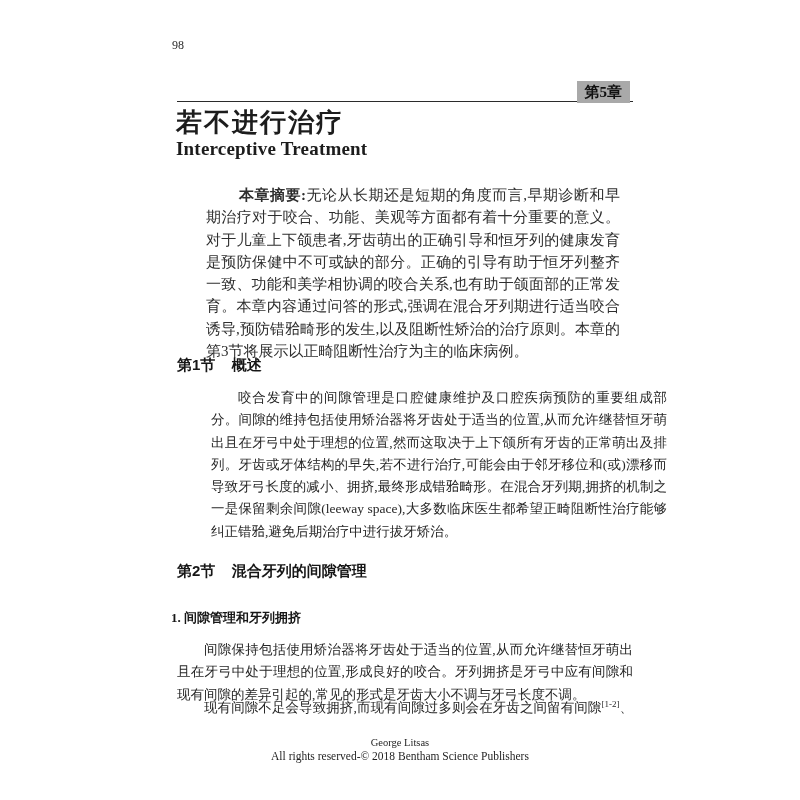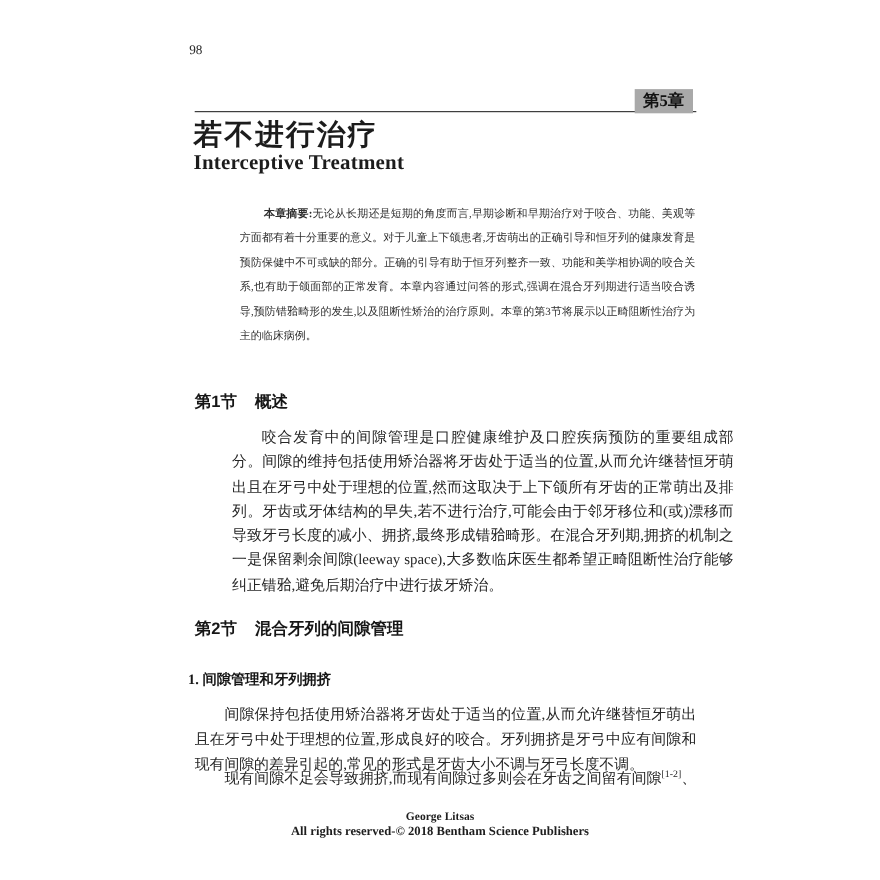--- a/index.html
+++ b/index.html
@@ -31,24 +31,23 @@
     position: absolute; left: 176px; top: 105px;
     font-size: 26px; font-weight: 700; letter-spacing: 2px;
   }
   .title-en {
     position: absolute; left: 176px; top: 138px;
     font-size: 19px; font-weight: 700; letter-spacing: 0.2px;
   }
   .abstract {
     position: absolute; left: 206px; top: 184px;
     width: 414px;
-    font-size: 10px; line-height: 22.3px;
+    font-size: 15px; line-height: 22.3px;
     text-align: justify; text-indent: 2.2em;
     color: #2e2e2e;
-    margin-left: 12px;
   }
   .abstract .lead { font-weight: 700; }
   .section-heading {
     position: absolute; left: 177px;
     font-family: "Liberation Sans", sans-serif;
     font-weight: 700; font-size: 15px;
     color: #161616;
   }
   .section-heading .sec-num { margin-right: 1.1em; }
   .sec-1 { top: 356px; }
@@ -65,21 +64,21 @@
     text-align: justify; text-indent: 2em;
     color: #262626;
   }
   .para-1 { top: 387px; margin-left: 34px; }
   .para-2 { top: 639px; }
   .para-3 { top: 697px; height: 25px; overflow: hidden; }
   .para-3 sup { font-size: 9px; line-height: 0; }
   .footer {
     position: absolute; left: 0; top: 736px; width: 800px;
     text-align: center;
-    font-weight: 700;
+    font-weight: 400;
     color: #1e1e1e;
   }
   .footer .author { font-size: 10.5px; line-height: 13px; }
   .footer .copyright { font-size: 11.5px; line-height: 14px; }
 </style>
 </head>
 <body>
 
 <div class="page">
 

